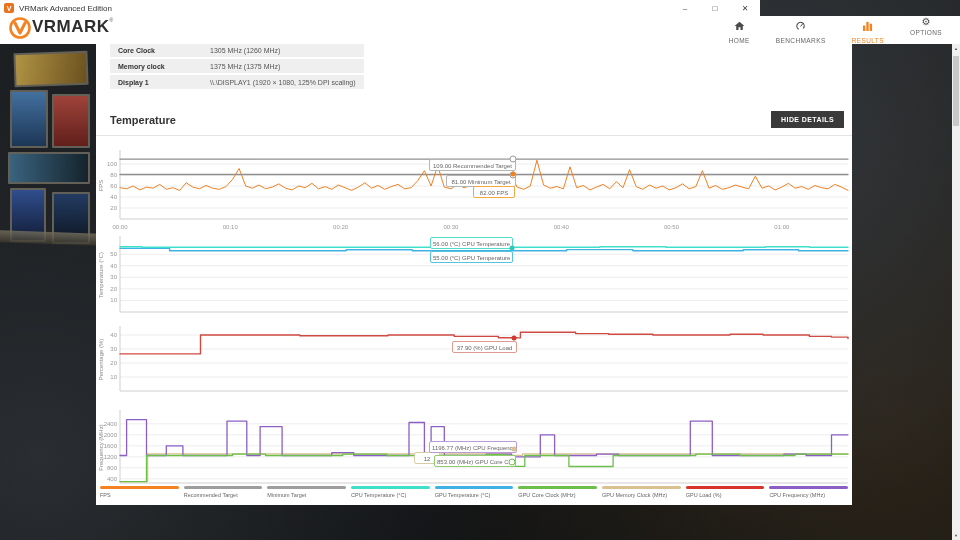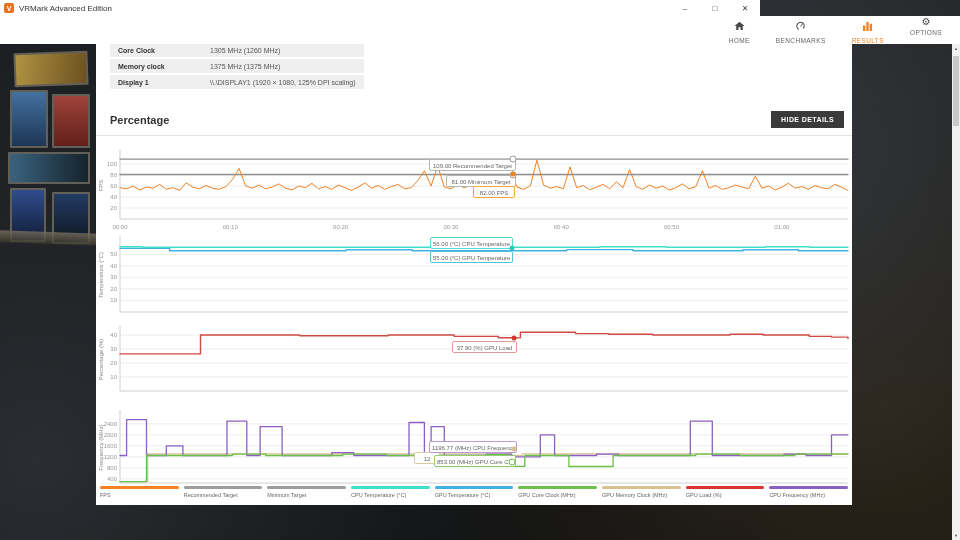--- a/index.html
+++ b/index.html
@@ -75,20 +75,30 @@
   <div class="tb-icon">V</div>
   <span>VRMark Advanced Edition</span>
   <div class="win-btns">
     <div class="win-btn">–</div>
     <div class="win-btn">□</div>
     <div class="win-btn">✕</div>
   </div>
 </div>
 
 <div class="header">
+  <div class="logo">
+    <span class="logo-emblem">
+      <svg width="24" height="24" viewBox="0 0 24 24">
+        <circle cx="12" cy="12" r="9.5" fill="none" stroke="#f58220" stroke-width="2.6"></circle>
+        <path d="M7 7 L12 17 L17 7" fill="none" stroke="#f58220" stroke-width="3" stroke-linecap="round" stroke-linejoin="round"></path>
+      </svg>
+    </span>
+    <span class="logo-text">VRMARK</span>
+    <span class="logo-reg">®</span>
+  </div>
   <div class="nav">
     <div class="nav-item">
       <span>
         <svg width="11" height="10" viewBox="0 0 12 11">
             <path d="M6 .8 L11.4 5.6 H9.6 V10 H7.1 V7 H4.9 V10 H2.4 V5.6 H.6 Z" fill="#4a4a4a"></path>
           </svg>
       </span>
       <span class="nav-label">HOME</span>
     </div>
     <div class="nav-item">
@@ -123,21 +133,21 @@
     <span class="tv">1305 MHz (1260 MHz)</span>
   </div>
   <div class="trow" style="top:17px">
     <span class="tl">Memory clock</span>
     <span class="tv">1375 MHz (1375 MHz)</span>
   </div>
   <div class="trow" style="top:33px">
     <span class="tl">Display 1</span>
     <span class="tv">\\.\DISPLAY1 (1920 × 1080, 125% DPI scaling)</span>
   </div>
-  <div class="mon-title">Percentage</div>
+  <div class="mon-title">Temperature</div>
   <div class="hide-btn">HIDE DETAILS</div>
   <div class="divider"></div>
   <div class="charts" id="charts">
       <svg width="756" height="88" viewBox="0 0 756 88" style="top: 104px;">
         <line x1="24" y1="62.016393442622956" x2="752" y2="62.016393442622956" stroke="#ededed" stroke-width="1"></line>
         <text x="21" y="64.01639344262296" text-anchor="end" font-size="6" fill="#999">20</text>
         <line x1="24" y1="51.032786885245905" x2="752" y2="51.032786885245905" stroke="#ededed" stroke-width="1"></line>
         <text x="21" y="53.032786885245905" text-anchor="end" font-size="6" fill="#999">40</text>
         <line x1="24" y1="40.049180327868854" x2="752" y2="40.049180327868854" stroke="#ededed" stroke-width="1"></line>
         <text x="21" y="42.049180327868854" text-anchor="end" font-size="6" fill="#999">60</text>

